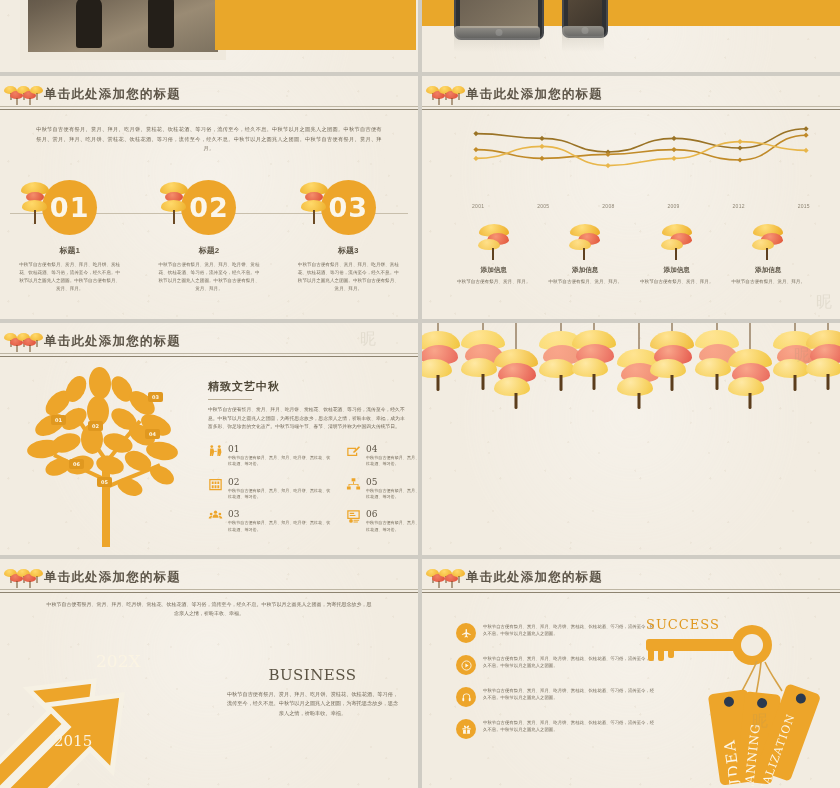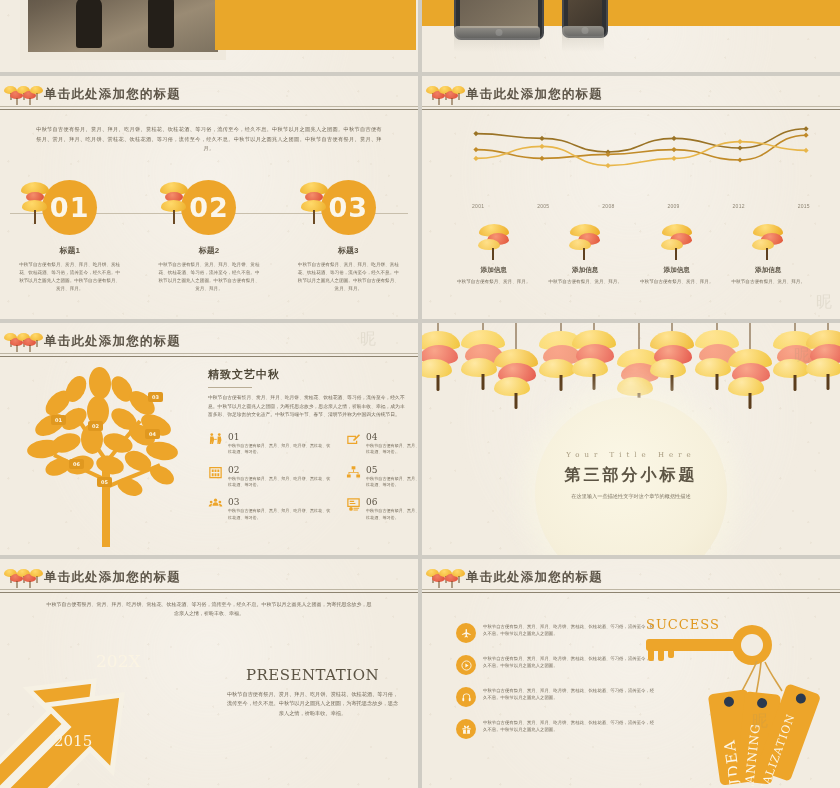--- a/index.html
+++ b/index.html
@@ -72,21 +72,21 @@
   .lant-m .c{position:absolute;left:1px;top:15px;width:22px;height:11px;border-radius:50%/60% 60% 40% 40%;background:radial-gradient(circle at 40% 30%,#ffe08a,#f0c043);}
   .lant-m .d{position:absolute;left:15px;top:24px;width:2px;height:12px;background:#5f411f;}
   .info-item h5{margin:0 0 3px;font-size:6.6px;color:#5d5547;font-weight:700;}
   .info-item p{margin:0 auto;width:76px;font-size:4.6px;line-height:7.5px;color:#6f6656;}
 
   
   .tree{position:absolute;left:14px;top:36px;width:180px;height:190px;}
   .badge{position:absolute;background:#e0981f;color:#fdf6e6;font-size:5px;font-weight:700;
      padding:2px 4px;border-radius:2px;font-family:"DejaVu Sans",sans-serif;}
   .right-pane{position:absolute;left:208px;right:12px;top:44px;}
-  .right-pane h3{margin:0 0 5px;font-size:11px;color:#4f4838;font-weight:700;letter-spacing:1px;}
+  .right-pane h3{margin:12px 0 5px;font-size:11px;color:#4f4838;font-weight:700;letter-spacing:1px;}
   .uline{width:44px;height:1px;background:#b9ad95;margin-bottom:6px;}
   .right-pane .desc{margin:0 0 12px;font-size:4.8px;line-height:8.6px;color:#6f6656;}
   .six{display:grid;grid-template-columns:1fr 1fr;gap:9px 14px;}
   .six-item{display:flex;gap:5px;align-items:flex-start;}
   .six-ic{width:15px;height:15px;flex:0 0 15px;color:#eda52a;}
   .six-ic svg{width:15px;height:15px;display:block;fill:#eda52a;}
   .six-tx b{display:block;font-size:9px;color:#5d5547;font-family:"DejaVu Serif",serif;font-weight:400;line-height:11px;}
   .six-tx span{display:block;font-size:4.1px;line-height:6.4px;color:#756c5b;width:104px;}
 
   
@@ -553,25 +553,20 @@
             <div class="bl-t" style="top:58px;height:16px;"></div>
           </div>
           <div class="big-lant" style="left: 384px; top: -14px; width: 44px; height: 92px;">
             <div class="bl-cord" style="height:23px"></div>
             <div class="bl-a" style="top:21px;width:44px;height:20px;background:radial-gradient(circle at 38% 26%,#ffe492,#eeb833);"></div>
             <div class="bl-b" style="left:4px;top:35px;width:38px;height:20px;background:radial-gradient(circle at 38% 28%,#f9a58a,#e4564a);"></div>
             <div class="bl-b" style="left:0px;top:49px;width:36px;height:19px;background:radial-gradient(circle at 38% 28%,#ffe9a4,#f2c63f);"></div>
             <div class="bl-t" style="top:65px;height:16px;"></div>
           </div>
         </div>
-    <div class="moon">
-      <div class="eng">Your Title Here</div>
-      <div class="cn">第三部分小标题</div>
-      <div class="sub">在这里输入一些描述性文字对这个章节的概括性描述</div>
-    </div>
     <div class="wm" style="right:28px;top:22px;bottom:auto">昵</div>
   </div>
 
   <div class="slide">
     <div class="hdr">
       <div class="mini-lanterns">
         <span class="ml y" style="left:0;top:2px">
               <i></i>
             </span>
         <span class="ml r" style="left:6px;top:7px">
@@ -594,21 +589,21 @@
     <p class="a-para">中秋节自古便有祭月、赏月、拜月、吃月饼、赏桂花、饮桂花酒、等习俗，流传至今，经久不息。中秋节以月之圆兆人之团圆，为寄托思念故乡，思念亲人之情，祈盼丰收、幸福。</p>
     <div class="arrows">
       <svg viewBox="0 0 250 190">
         <path d="M-30 186 L60 96 L38 74 L104 66 L96 132 L74 110 L-10 194 Z" fill="#eda52a" stroke="#f6f1e4" stroke-width="5"></path>
         <path d="M-40 230 L78 112 L56 90 L132 80 L122 156 L100 134 L-18 252 Z" fill="#eda52a" stroke="#f6f1e4" stroke-width="5"></path>
       </svg>
       <div style="position:absolute;left:106px;top:36px;font-size:17px;color:#fbf4e3;font-family:'DejaVu Serif',serif;">202X</div>
       <div style="position:absolute;left:64px;top:117px;font-size:15px;color:#fbf4e3;font-family:'DejaVu Serif',serif;">2015</div>
     </div>
     <div class="a-right">
-      <div class="big">PRESENTATION</div>
+      <div class="big">BUSINESS</div>
       <div class="cn">中秋节自古便有祭月、赏月、拜月、吃月饼、赏桂花、饮桂花酒、等习俗，流传至今，经久不息。中秋节以月之圆兆人之团圆，为寄托思念故乡，思念亲人之情，祈盼丰收、幸福。</div>
     </div>
   </div>
 
   <div class="slide">
     <div class="hdr">
       <div class="mini-lanterns">
         <span class="ml y" style="left:0;top:2px">
               <i></i>
             </span>

